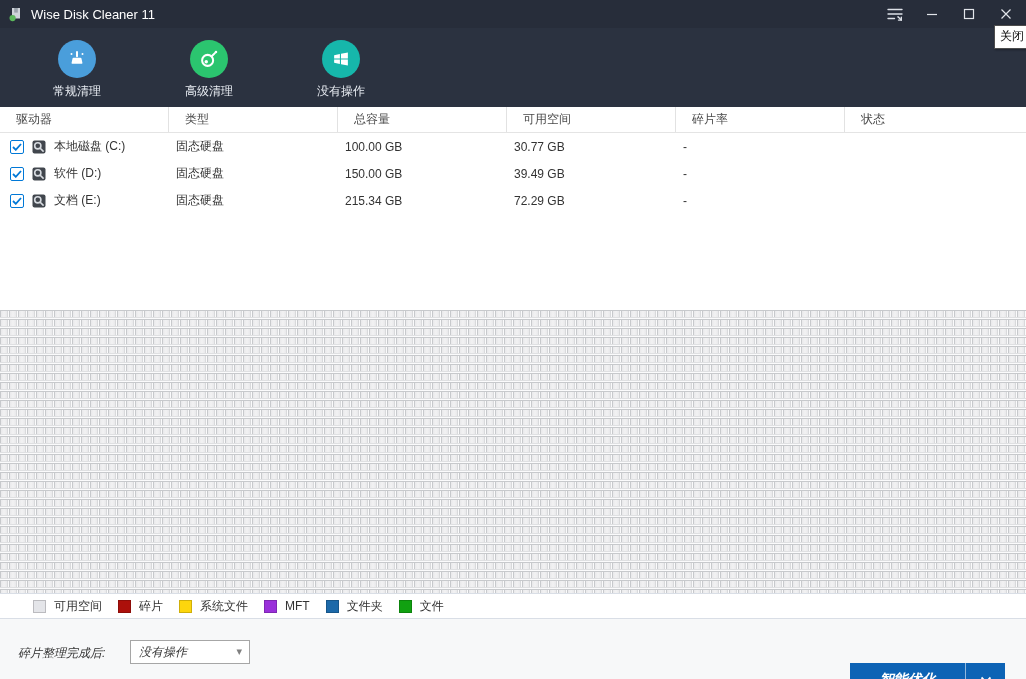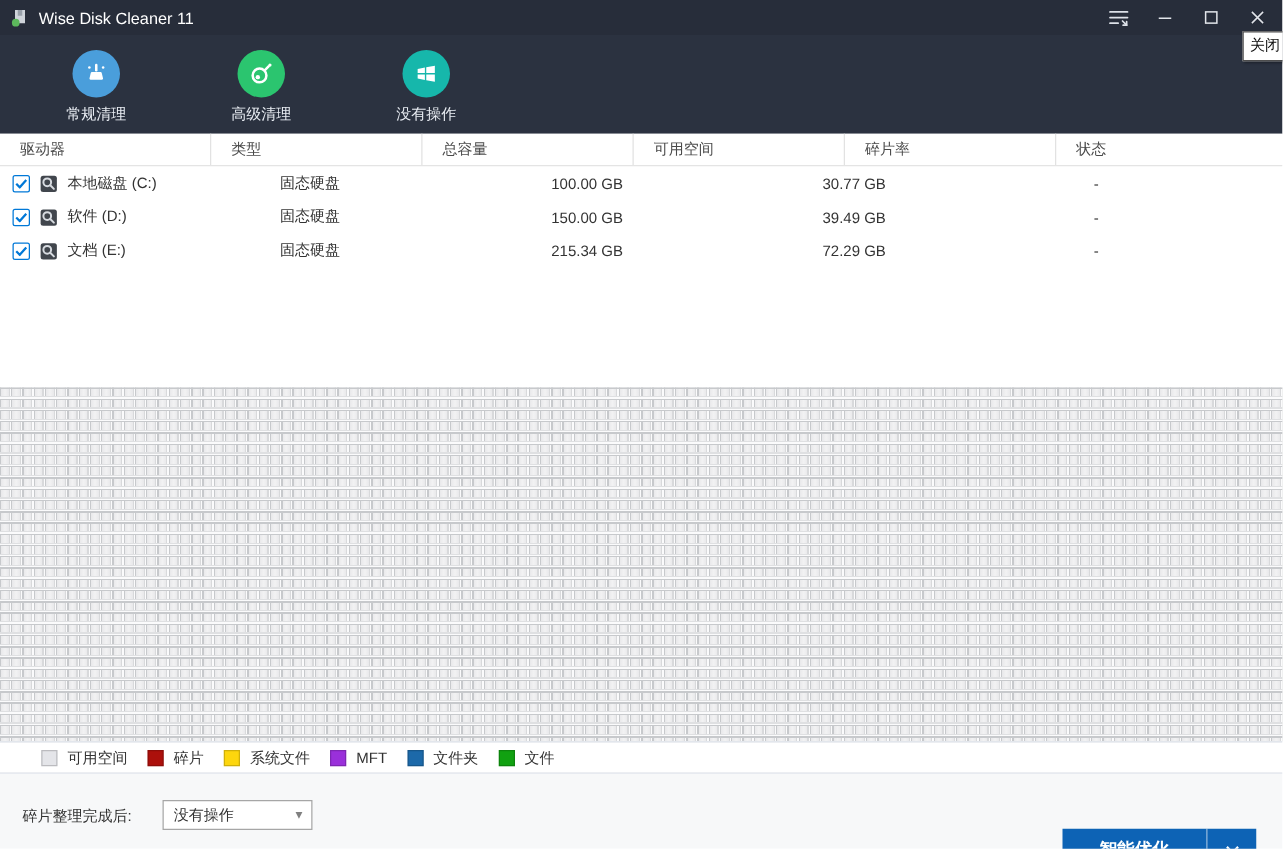--- a/index.html
+++ b/index.html
@@ -52,21 +52,21 @@
     display:grid; grid-template-columns:168px 169px 169px 169px 169px 1fr;
     height:26px; border-bottom:1px solid #e4e4e4;
   }
   .th {
     font-size:12px; color:#4a4a4a; padding-left:16px;
     display:flex; align-items:center;
   }
   .th + .th { border-left:1px solid #e2e2e2; }
   .trow {
     display:grid; grid-template-columns:168px 169px 169px 169px 169px 1fr;
-    height:27px; align-items:center; font-size:12px; color:#333333; cursor:default;gap:48px;
+    height:27px; align-items:center; font-size:12px; color:#333333; cursor:default;
   }
   .td { padding-left:8px; }
   .cell-drive { display:flex; align-items:center; gap:7px; padding-left:10px; }
   .checkbox {
     width:14px; height:14px; flex:0 0 14px; border:1px solid #0078d7;
     border-radius:2px; background:#ffffff; display:flex;
     align-items:center; justify-content:center; cursor:pointer;
   }
 
   
@@ -92,20 +92,21 @@
     background:#ffffff; border-top:1px solid #d9dee6; border-bottom:1px solid #d9dee6;
     display:flex; align-items:center; padding-left:33px; gap:16px;
   }
   .legend-item { display:flex; align-items:center; gap:8px; font-size:12px; color:#333; }
   .swatch { width:13px; height:13px; border:1px solid rgba(0,0,0,.18); }
 
   
   .footer {
     position:absolute; top:619px; left:0; right:0; height:60px;
     background:#f7f8f9;
+    font-style:italic;
   }
   .footer-label { position:absolute; left:18px; top:26px; font-size:12px; color:#333; }
   .action-select {
     position:absolute; left:130px; top:21px; width:120px; height:24px;
     border:1px solid #a6a6a6; background:#ffffff; display:flex; align-items:center;
     padding-left:8px; font-size:12px; color:#333; cursor:pointer;
   }
   .select-caret { position:absolute; right:7px; top:4px; color:#808080; font-size:11px; }
   .optimize-btn {
     position:absolute; right:21px; top:13px; width:155px; height:34px;

